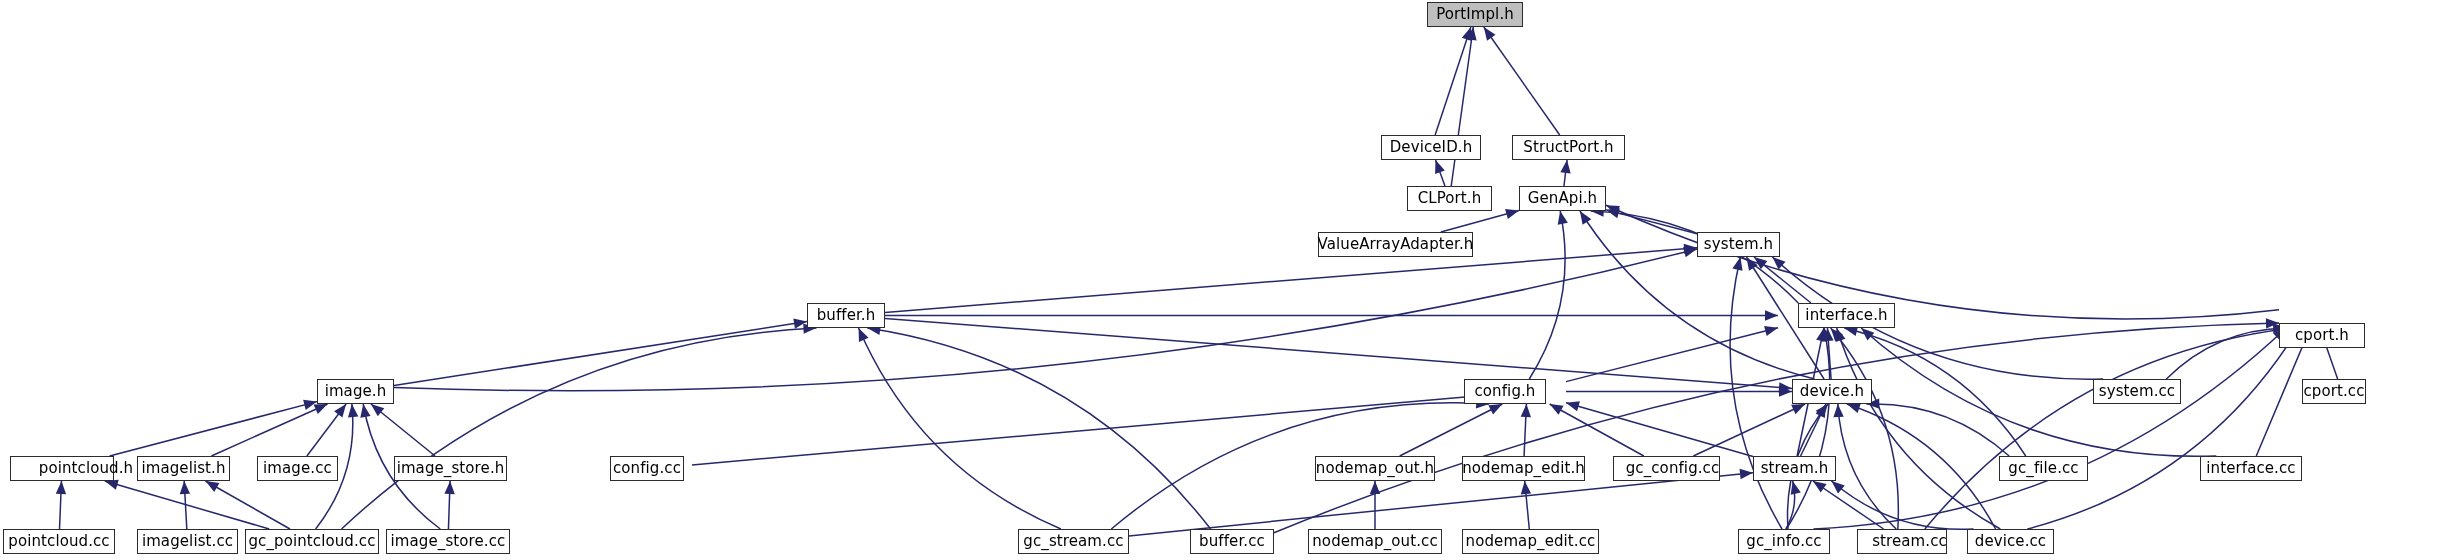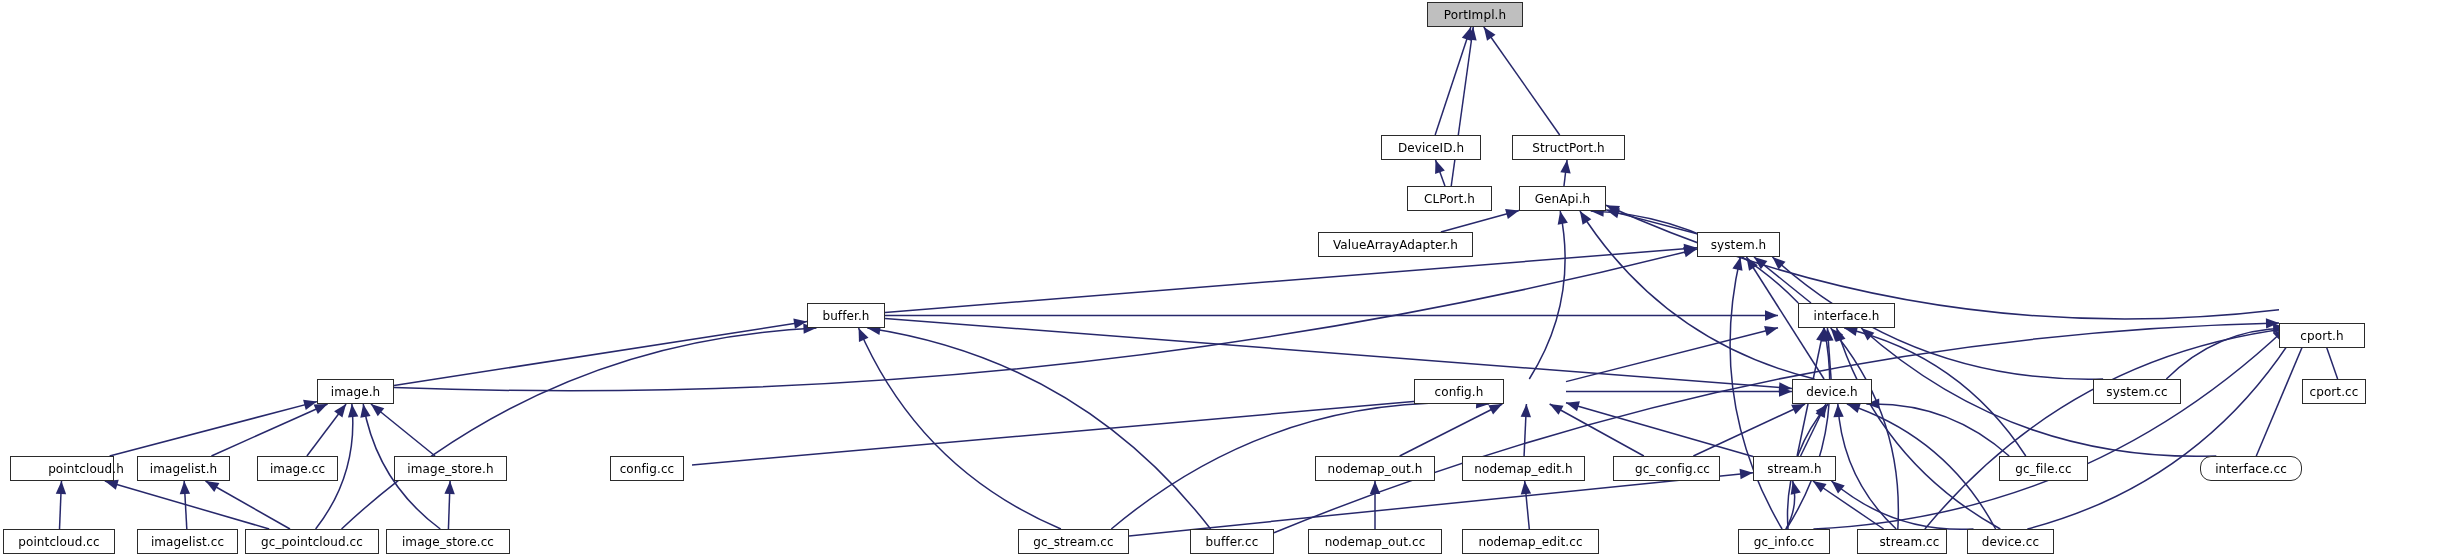--- a/index.html
+++ b/index.html
@@ -2,21 +2,21 @@
 <html><head>
 <meta charset="utf-8">
 <style>
   html,body{margin:0;padding:0;background:#ffffff;}
   #canvas{position:relative;width:2460px;height:560px;background:#ffffff;
           font-family:"DejaVu Sans","Liberation Sans",sans-serif;overflow:hidden;}
   #edges{position:absolute;left:0;top:0;width:2460px;height:560px;}
   .node{position:absolute;box-sizing:border-box;border:1.6px solid #2b2b2b;
         background:#ffffff;color:#000000;display:flex;align-items:center;
         justify-content:center;white-space:nowrap;height:25px;
-        font-size:12px;line-height:1;letter-spacing:0.1px;}
+        font-size:15px;line-height:1;letter-spacing:0.1px;}
   .node.root{background:#bfbfbf;border-color:#2b2b2b;}
 </style>
 </head>
 <body>
 
 <div id="canvas">
   <svg id="edges" viewBox="0 0 2460 560" xmlns="http://www.w3.org/2000/svg">
       <g>
         <path d="M1435.1353383458647,135 L1470.8646616541353,27" stroke="#27286b" stroke-width="1.5" fill="none"></path>
         <polygon points="1470.8646616541353,27 1471.7184030639921,40.975375687440234 1461.8446980630385,37.70888681494425" fill="#27286b"></polygon>
@@ -316,21 +316,21 @@
     </div>
     <div class="node" style="left: 1778px; top: 303px; width: 97px; margin-left: 20px;">
       <span>interface.h</span>
     </div>
     <div class="node" style="left: 2279px; top: 303px; width: 86px; margin-top: 20px;">
       <span>cport.h</span>
     </div>
     <div class="node" style="left: 317px; top: 379px; width: 77px;">
       <span>image.h</span>
     </div>
-    <div class="node" style="left: 1414px; top: 379px; width: 90px;">
+    <div class="node" style="left: 1464px; top: 379px; width: 82px;">
       <span>config.h</span>
     </div>
     <div class="node" style="left: 1792px; top: 379px; width: 80px;">
       <span>device.h</span>
     </div>
     <div class="node" style="left: 2093px; top: 379px; width: 88px;">
       <span>system.cc</span>
     </div>
     <div class="node" style="left: 2302px; top: 379px; width: 64px;">
       <span>cport.cc</span>
@@ -358,21 +358,21 @@
     </div>
     <div class="node" style="left: 1613px; top: 456px; width: 107px; padding-left: 12px;">
       <span>gc_config.cc</span>
     </div>
     <div class="node" style="left: 1753px; top: 456px; width: 83px;">
       <span>stream.h</span>
     </div>
     <div class="node" style="left: 1999px; top: 456px; width: 89px;">
       <span>gc_file.cc</span>
     </div>
-    <div class="node" style="left: 2200px; top: 456px; width: 102px; border-radius: 11px;">
+    <div class="node" style="left: 2200px; top: 456px; width: 102px;">
       <span>interface.cc</span>
     </div>
     <div class="node" style="left: 3px; top: 529px; width: 112px;">
       <span>pointcloud.cc</span>
     </div>
     <div class="node" style="left: 137px; top: 529px; width: 101px;">
       <span>imagelist.cc</span>
     </div>
     <div class="node" style="left: 245px; top: 529px; width: 134px;">
       <span>gc_pointcloud.cc</span>

